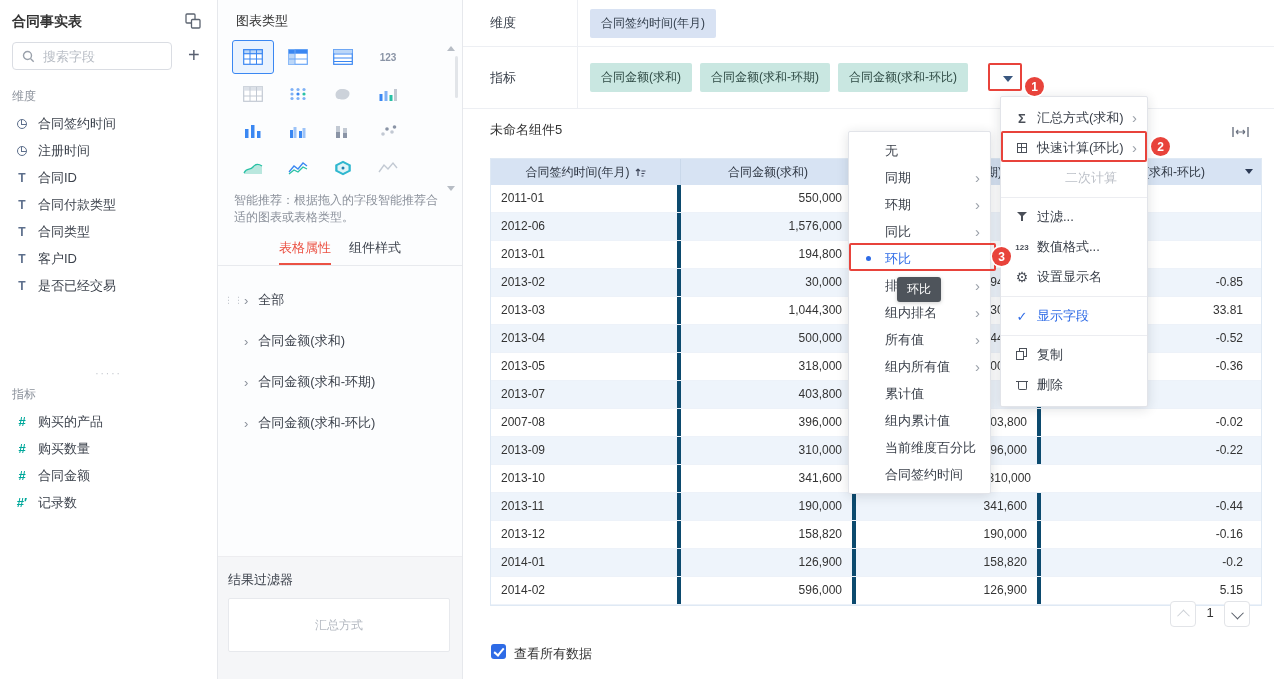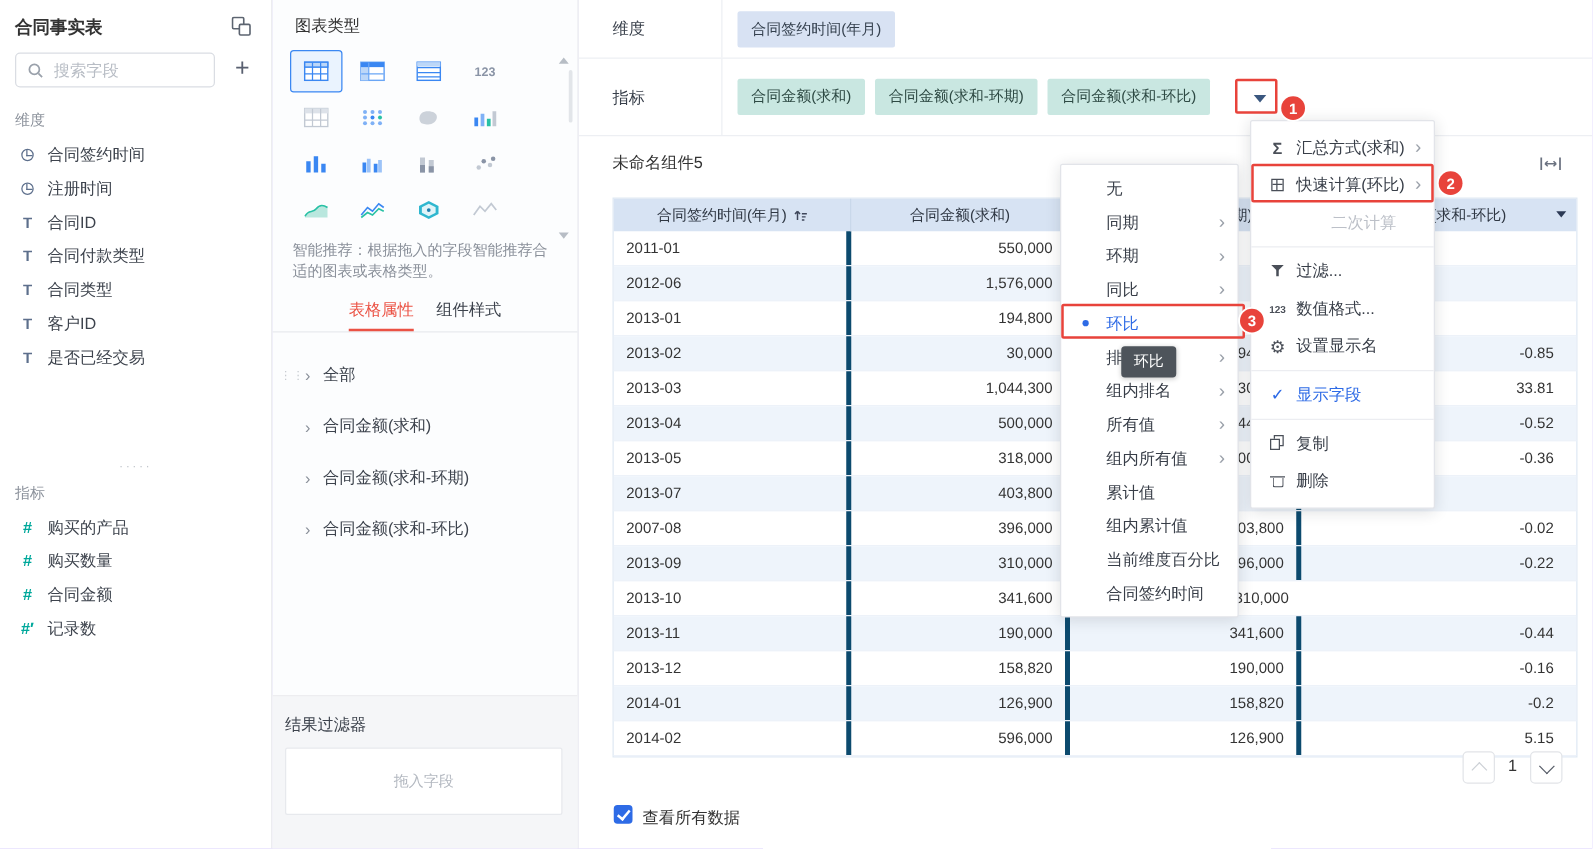--- a/index.html
+++ b/index.html
@@ -360,21 +360,21 @@
         <div class="grp">
 
           <span class="grp-chev">›</span>
           <span>合同金额(求和-环比)</span>
         </div>
 
     </div>
 
     <div class="rfilter">
       <div class="rf-title">结果过滤器</div>
-      <div class="rf-drop">拖入字段</div>
+      <div class="rf-drop">汇总方式</div>
     </div>
   </section>
 
   <section class="main">
     <div class="shelf r1">
       <div class="shelf-label">维度</div>
       <div class="pills">
 
           <span class="pill dim">合同签约时间(年月)</span>
 

